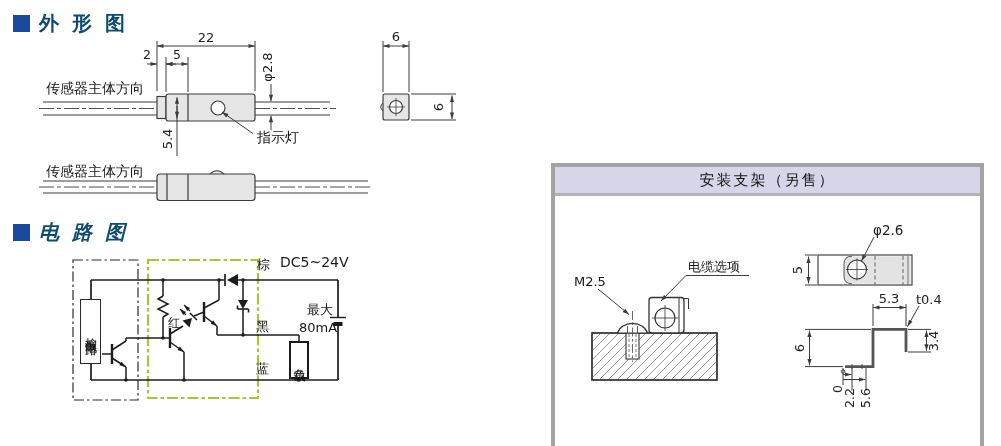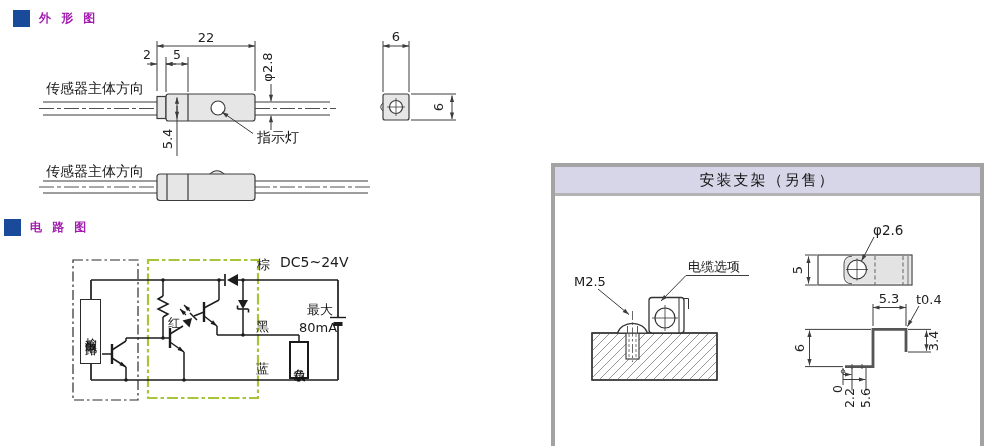--- a/index.html
+++ b/index.html
@@ -1,21 +1,21 @@
 <!DOCTYPE html>
 <html><head>
 <meta charset="utf-8">
 <style>
   html,body{margin:0;padding:0;}
   body{
     width:1001px;height:446px;position:relative;background:#ffffff;
     font-family:"DejaVu Sans","Liberation Sans",sans-serif;overflow:hidden;
   }
   .sec-h{position:absolute;z-index:2;display:flex;align-items:center;
-         font-weight:600;font-size:12px;letter-spacing:3px;color:#a21caf;}
+         font-weight:600;font-size:20px;letter-spacing:3px;color:#0c4a6e;}
   .sec-sq{width:17px;height:17px;background:#1a4a9a;margin-right:9px;flex:none;}
   .panel{position:absolute;left:551px;top:163px;width:433px;height:334px;
          border:4px solid #a3a3a3;background:#fff;box-sizing:border-box;z-index:1;}
   .panel-h{height:26px;background:#d6d6e8;border-bottom:3px solid #b3b3b3;
            display:flex;align-items:center;justify-content:center;
            font-size:15px;letter-spacing:2px;color:#141414;}
   .model{position:absolute;left:34px;top:36px;font-size:23px;font-weight:500;
          color:#241f1c;letter-spacing:.5px;}
   svg.layer{position:absolute;left:0;top:0;z-index:5;font-family:"DejaVu Sans","Liberation Sans",sans-serif;}
   .vbox{position:absolute;z-index:6;background:#fff;display:flex;align-items:center;
@@ -28,21 +28,21 @@
   .cjk{font-size:14px;fill:#161616;}
   .clab{font-size:13px;fill:#161616;}
 </style>
 </head>
 <body>
 
 <div class="sec-h" style="left:13px;top:10px;">
   <span class="sec-sq"></span>
   <span>外 形 图</span>
 </div>
-<div class="sec-h" style="left:4px;top:219px;">
+<div class="sec-h" style="left:13px;top:219px;font-style:italic;">
   <span class="sec-sq"></span>
   <span>电 路 图</span>
 </div>
 
 <div class="panel">
   <div class="panel-h">安装支架（另售）</div>
 </div>
 
 <div class="vbox" id="detect-box">检测电路</div>
 <div class="vbox" id="load-box">负载</div>

